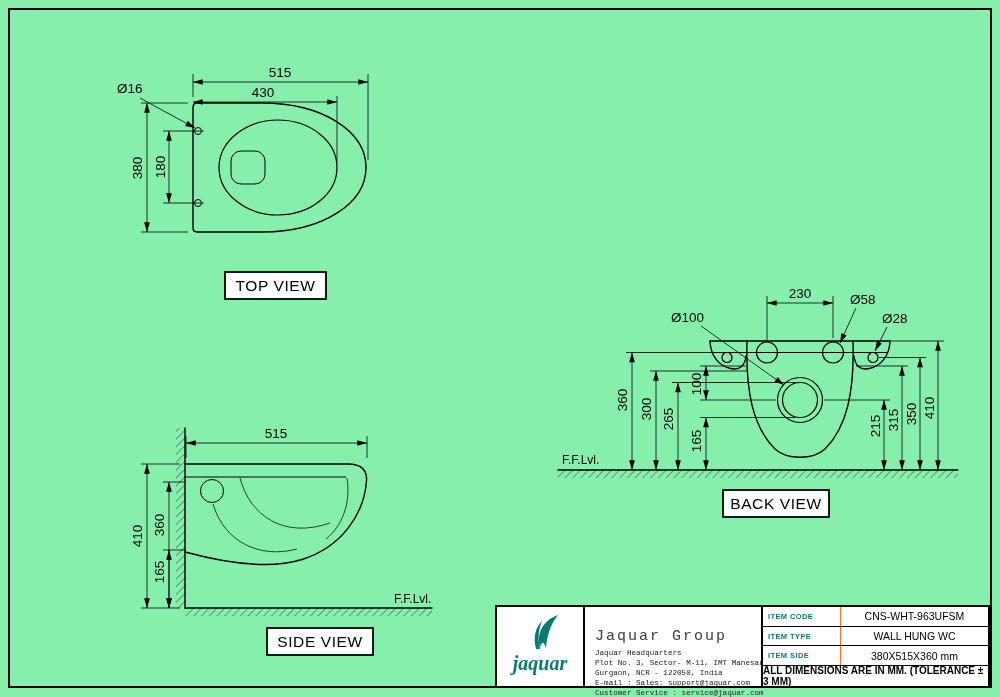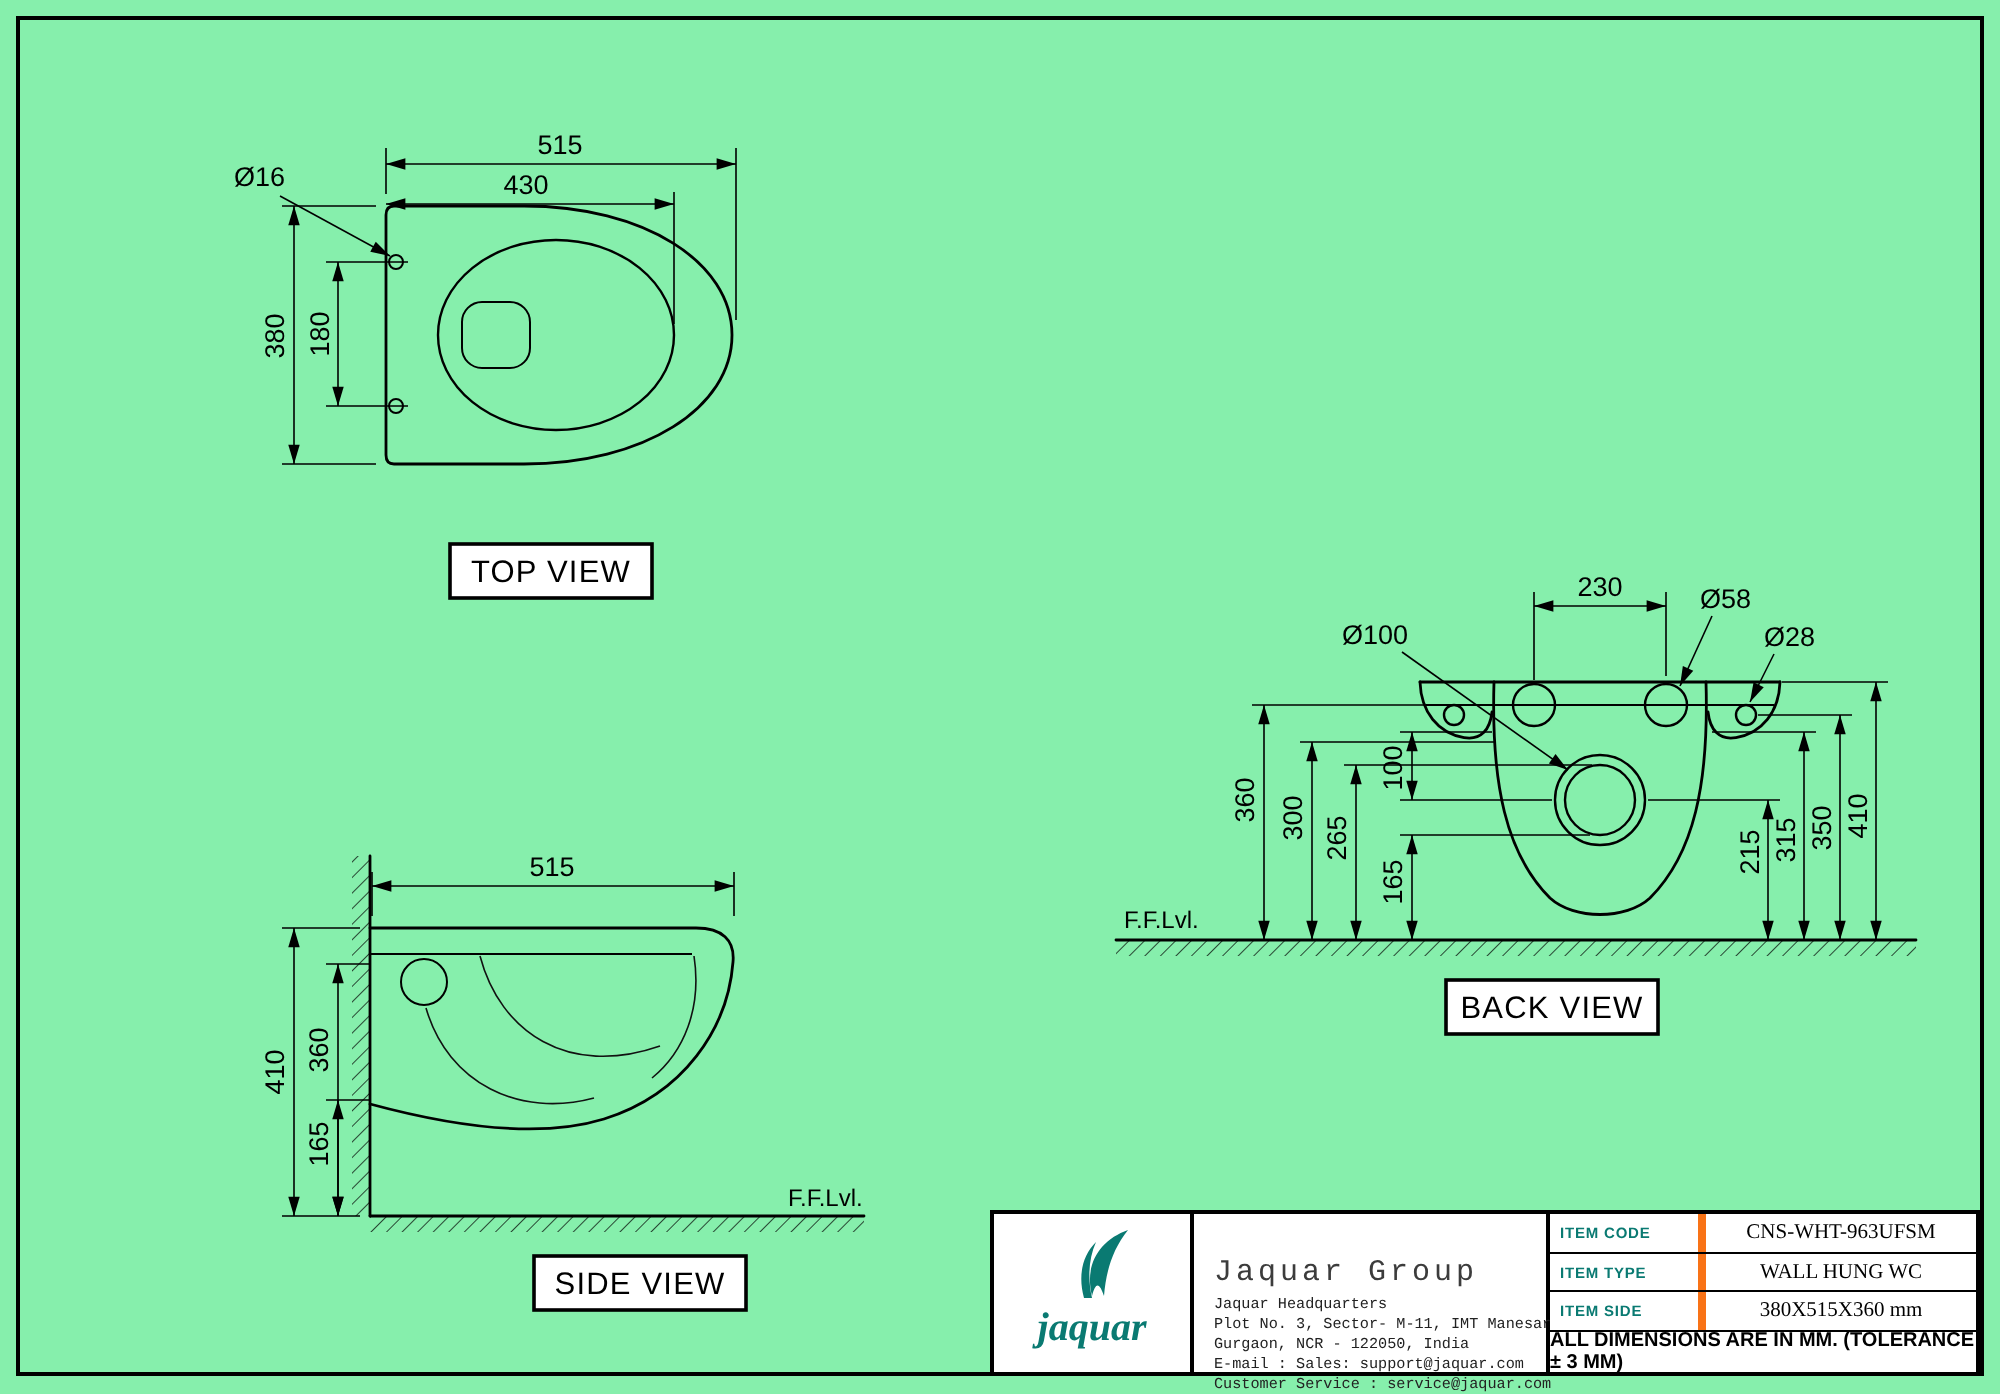--- a/index.html
+++ b/index.html
@@ -10,28 +10,28 @@
   .ol2{fill:none;stroke:#000;stroke-width:1.2;}
   .thin{fill:none;stroke:#000;stroke-width:1;}
   .xthin{fill:none;stroke:#111;stroke-width:0.8;}
   .dim{fill:none;stroke:#000;stroke-width:0.8;}
   text.d{font:13.5px "Liberation Sans",sans-serif;fill:#000;}
   text.ff{font:12px "Liberation Sans",sans-serif;fill:#000;}
   text.vl{font:15.5px "Liberation Sans",sans-serif;fill:#000;letter-spacing:0.6px;}
   .label-box{fill:#fff;stroke:#000;stroke-width:1.8;}
 
   .title-block{position:absolute;left:495px;top:605px;width:495px;height:83px;border:2px solid #000;background:#fff;display:flex;box-sizing:border-box;}
-  .tb-logo{width:100px;border-right:2px solid #000;display:flex;align-items:center;justify-content:center;box-sizing:border-box;}
+  .tb-logo{width:88px;border-right:2px solid #000;display:flex;align-items:center;justify-content:center;box-sizing:border-box;}
   .tb-company{width:178px;border-right:2px solid #000;padding:19px 0 0 10px;box-sizing:border-box;}
   .tb-company-name{font-family:"Liberation Mono",monospace;font-size:15px;letter-spacing:2px;color:#3c3c3c;margin:2px 0 3px 0;}
   .tb-addr-line{font-family:"Liberation Mono",monospace;font-size:7.6px;line-height:1.32;color:#222;white-space:nowrap;}
   .tb-fields{flex:1;display:flex;flex-direction:column;}
   .tb-row{flex:1;display:flex;border-bottom:1px solid #000;}
-  .tb-label{width:78px;border-right:4px solid #f97316;display:flex;align-items:center;padding-left:5px;box-sizing:border-box;color:#0a7a72;font-size:7.5px;font-weight:bold;letter-spacing:0.4px;}
-  .tb-value{flex:1;display:flex;align-items:center;justify-content:center;font-size:10.5px;color:#000;font-family:Liberation Serif, serif;}
+  .tb-label{width:78px;border-right:1px solid #f97316;display:flex;align-items:center;padding-left:5px;box-sizing:border-box;color:#0a7a72;font-size:7.5px;font-weight:bold;letter-spacing:0.4px;}
+  .tb-value{flex:1;display:flex;align-items:center;justify-content:center;font-size:10.5px;color:#000;}
   .tb-note{height:20px;display:flex;align-items:center;justify-content:center;font-size:10px;font-weight:bold;color:#000;}
 </style>
 </head>
 <body>
 
 <div class="page">
   <div class="sheet-border"></div>
 
   <svg class="drawing" viewBox="0 0 1000 697">
     <defs>

